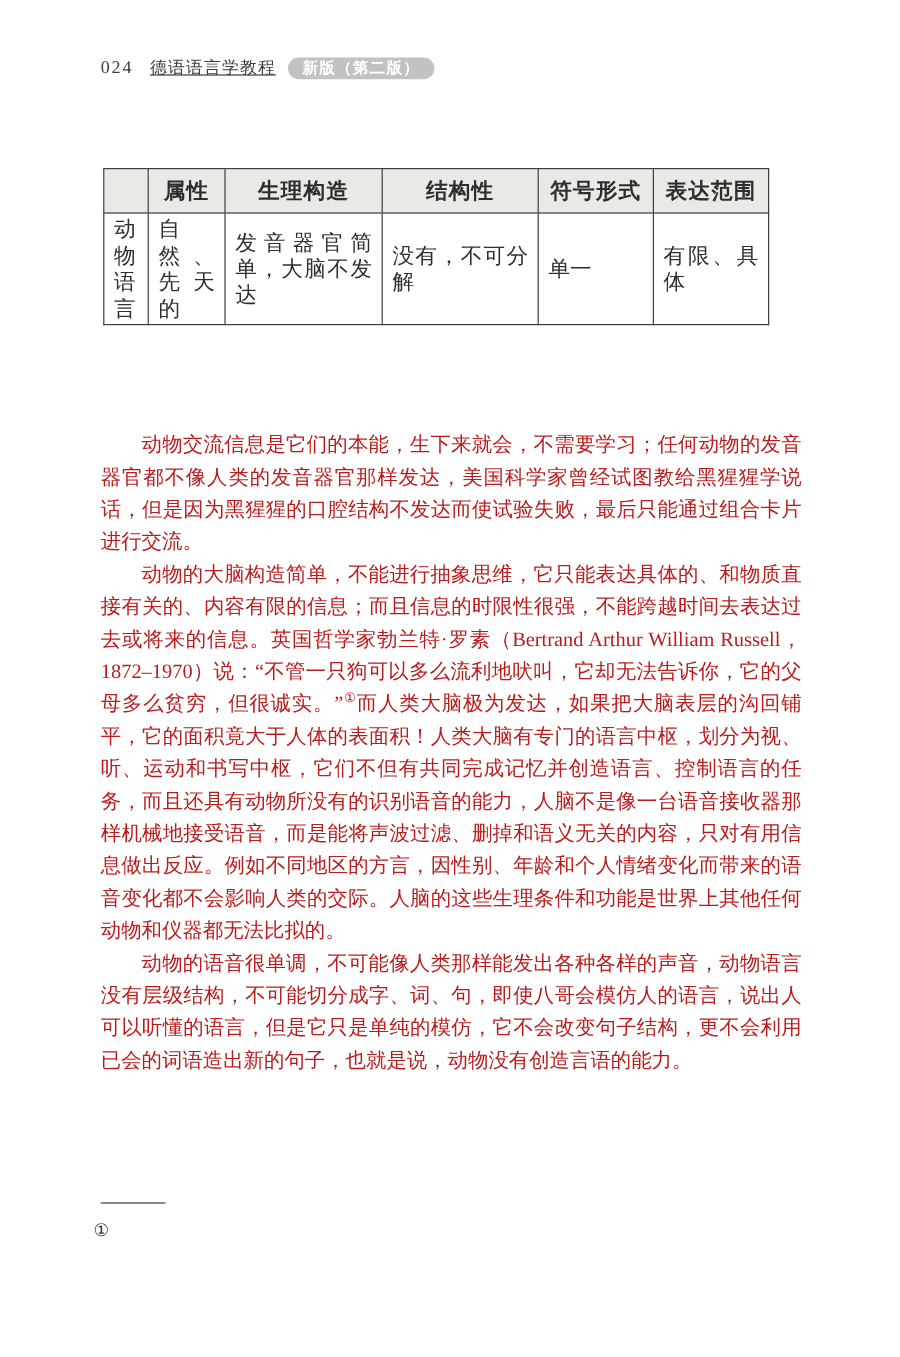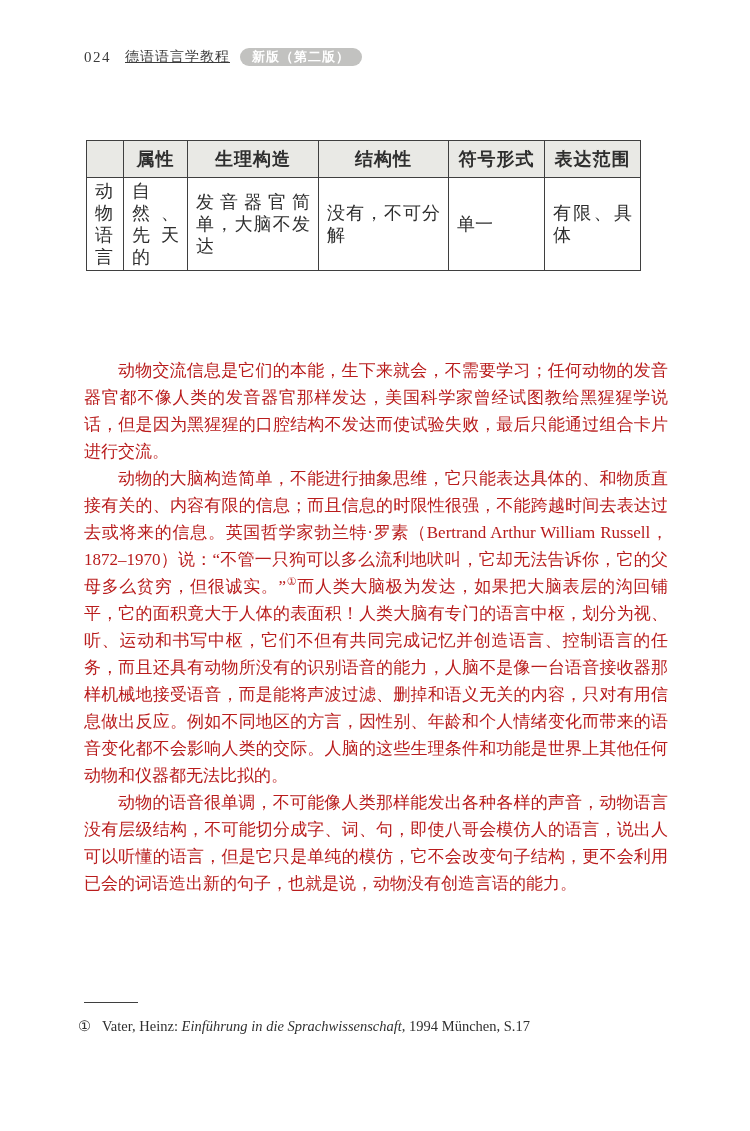--- a/index.html
+++ b/index.html
@@ -128,16 +128,15 @@
   <div class="body-text">
     <p>动物交流信息是它们的本能，生下来就会，不需要学习；任何动物的发音器官都不像人类的发音器官那样发达，美国科学家曾经试图教给黑猩猩学说话，但是因为黑猩猩的口腔结构不发达而使试验失败，最后只能通过组合卡片进行交流。</p>
     <p><span>动物的大脑构造简单，不能进行抽象思维，它只能表达具体的、和物质直接有关的、内容有限的信息；而且信息的时限性很强，不能跨越时间去表达过去或将来的信息。英国哲学家勃兰特·罗素（Bertrand Arthur William Russell，1872–1970）说：“不管一只狗可以多么流利地吠叫，它却无法告诉你，它的父母多么贫穷，但很诚实。”</span><sup>①</sup><span>而人类大脑极为发达，如果把大脑表层的沟回铺平，它的面积竟大于人体的表面积！人类大脑有专门的语言中枢，划分为视、听、运动和书写中枢，它们不但有共同完成记忆并创造语言、控制语言的任务，而且还具有动物所没有的识别语音的能力，人脑不是像一台语音接收器那样机械地接受语音，而是能将声波过滤、删掉和语义无关的内容，只对有用信息做出反应。例如不同地区的方言，因性别、年龄和个人情绪变化而带来的语音变化都不会影响人类的交际。人脑的这些生理条件和功能是世界上其他任何动物和仪器都无法比拟的。</span></p>
     <p>动物的语音很单调，不可能像人类那样能发出各种各样的声音，动物语言没有层级结构，不可能切分成字、词、句，即使八哥会模仿人的语言，说出人可以听懂的语言，但是它只是单纯的模仿，它不会改变句子结构，更不会利用已会的词语造出新的句子，也就是说，动物没有创造言语的能力。</p>
   </div>
 
   <div class="footnote-rule"></div>
 
   <div class="footnote">
     <span class="fn-marker">①</span>
-    <span><span>Vater, Heinz: </span><i>Einführung in die Sprachwissenschaft</i><span>, 1994 München, S.17</span></span>
   </div>
 
 </div>
 
 </body></html>

